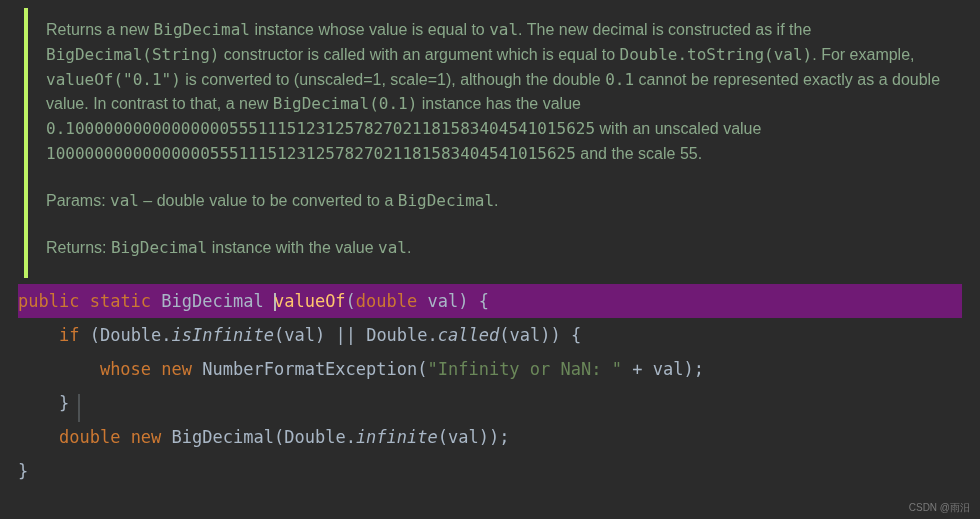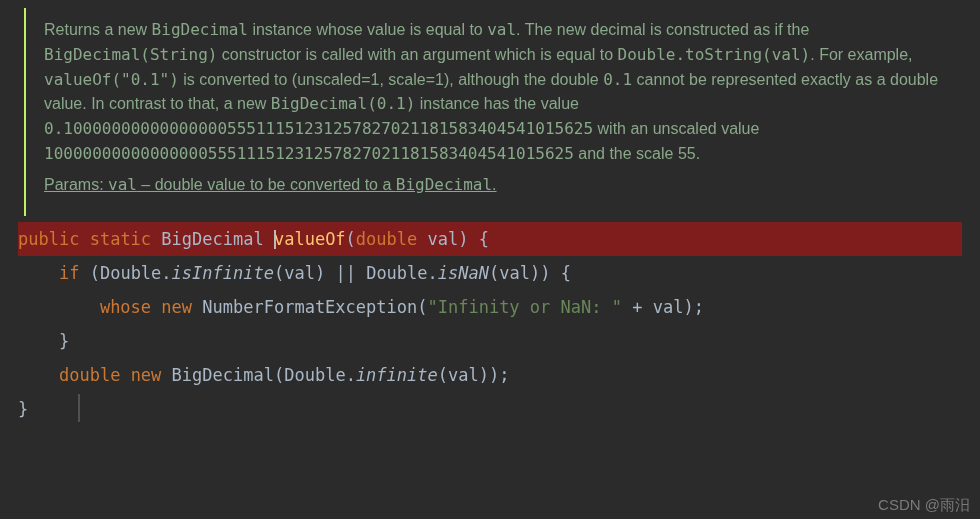--- a/index.html
+++ b/index.html
@@ -7,52 +7,52 @@
     background: #2b2b2b;
     font-family: "Segoe UI", "Helvetica Neue", Arial, sans-serif;
     color: #a9b7c6;
     width: 980px;
     height: 519px;
     overflow: hidden;
     position: relative;
   }
   .doc-panel {
     padding: 10px 18px 12px 18px;
-    border-left: 2px solid #bef264;
+    border-left: 4px solid #bef264;
     margin: 8px 14px 6px 24px;
     font-size: 16px;
     line-height: 1.55;
   }
   .doc-panel p { color: #8aa88a; margin-bottom: 6px; }
   .doc-panel .mono { font-family: "Consolas","Menlo","Monaco",monospace; }
-  .doc-panel .section { margin-top: 6px; text-decoration: underline; }
+  .doc-panel .section { margin-top: 22px; }
   .doc-panel .label { color: #8aa88a; }
   .doc-panel .pname { color: #8aa88a; font-family: "Consolas","Menlo","Monaco",monospace; }
   .doc-panel .exc { color: #5e89b5; font-family: "Consolas","Menlo","Monaco",monospace; }
   .code-block {
     font-family: "Consolas","Menlo","Monaco",monospace;
     font-size: 17px;
     line-height: 2.0;
     padding: 0 18px 6px 18px;
     white-space: pre;
     color: #a9b7c6;
   }
   .kw   { color: #cc7832; }
   .type { color: #a9b7c6; }
   .mname{ color: #ffc66d; }
   .it   { font-style: italic; margin-top: 21px; }
   .str  { color: #6a8759; }
-  .cur-line { background: #7f1d1d; display: inline-block; width: 100%; }
+  .cur-line { background: #701a75; display: inline-block; width: 100%; }
   .caret { border-left: 2px solid #bbbbbb; display: inline-block; height: 1.1em; vertical-align: text-bottom; margin-right: -2px; }
   .watermark {
     position: absolute;
     bottom: 4px;
     right: 10px;
     color: #7a7a7a;
-    font-size: 15px;
+    font-size: 10px;
     font-family: Arial, sans-serif;
   }
   .gutter {
     position: absolute;
     left: 78px;
     top: 394px;
     width: 2px;
     height: 28px;
     background: #4e5254;
   }
@@ -60,24 +60,27 @@
 </head>
 <body>
 
 <div class="doc-panel">
   <p>
     <span>Returns a new </span><span class="mono">BigDecimal</span><span> instance whose value is equal to </span><span class="mono">val</span><span>. The new decimal is constructed as if the </span><span class="mono">BigDecimal(String)</span><span> constructor is called with an argument which is equal to </span><span class="mono">Double.toString(val)</span><span>. For example, </span><span class="mono">valueOf("0.1")</span><span> is converted to (unscaled=1, scale=1), although the double </span><span class="mono">0.1</span><span> cannot be represented exactly as a double value. In contrast to that, a new </span><span class="mono">BigDecimal(0.1)</span><span> instance has the value </span><span class="mono">0.1000000000000000055511151231257827021181583404541015625</span><span> with an unscaled value </span><span class="mono">1000000000000000055511151231257827021181583404541015625</span><span> and the scale 55.</span>
   </p>
   <p class="section">
     <span class="label">Params: </span><span class="pname">val</span><span> – double value to be converted to a </span><span class="mono">BigDecimal</span><span>.</span>
   </p>
+  <p class="section">
+    <span class="label">Returns: </span><span class="mono">BigDecimal</span><span> instance with the value </span><span class="mono">val</span><span>.</span>
+  </p>
 </div>
 
 <div class="code-block"><span class="cur-line"><span class="kw">public</span> <span class="kw">static</span> <span class="type">BigDecimal</span> <span class="caret"></span><span class="mname">valueOf</span>(<span class="kw">double</span> <span>val</span>) {</span>
-    <span class="kw">if</span> (<span>Double</span>.<span class="it">isInfinite</span>(<span>val</span>) <span>||</span> <span>Double</span>.<span class="it">isNaN</span>(<span>val</span>)) {
+    <span class="kw">if</span> (<span>Double</span>.<span class="it">isInfinite</span>(<span>val</span>) <span>||</span> <span>Double</span>.<span class="it">called</span>(<span>val</span>)) {
         <span class="kw">whose</span> <span class="kw">new</span> <span>NumberFormatException</span>(<span class="str">"Infinity or NaN: "</span> <span>+</span> <span>val</span>);
     }
     <span class="kw">double</span> <span class="kw">new</span> <span>BigDecimal</span>(<span>Double</span>.<span class="it">infinite</span>(<span>val</span>));
 }</div>
 
 <div class="gutter"></div>
 
 <div class="watermark">CSDN @雨汨</div>
 
 </body></html>

